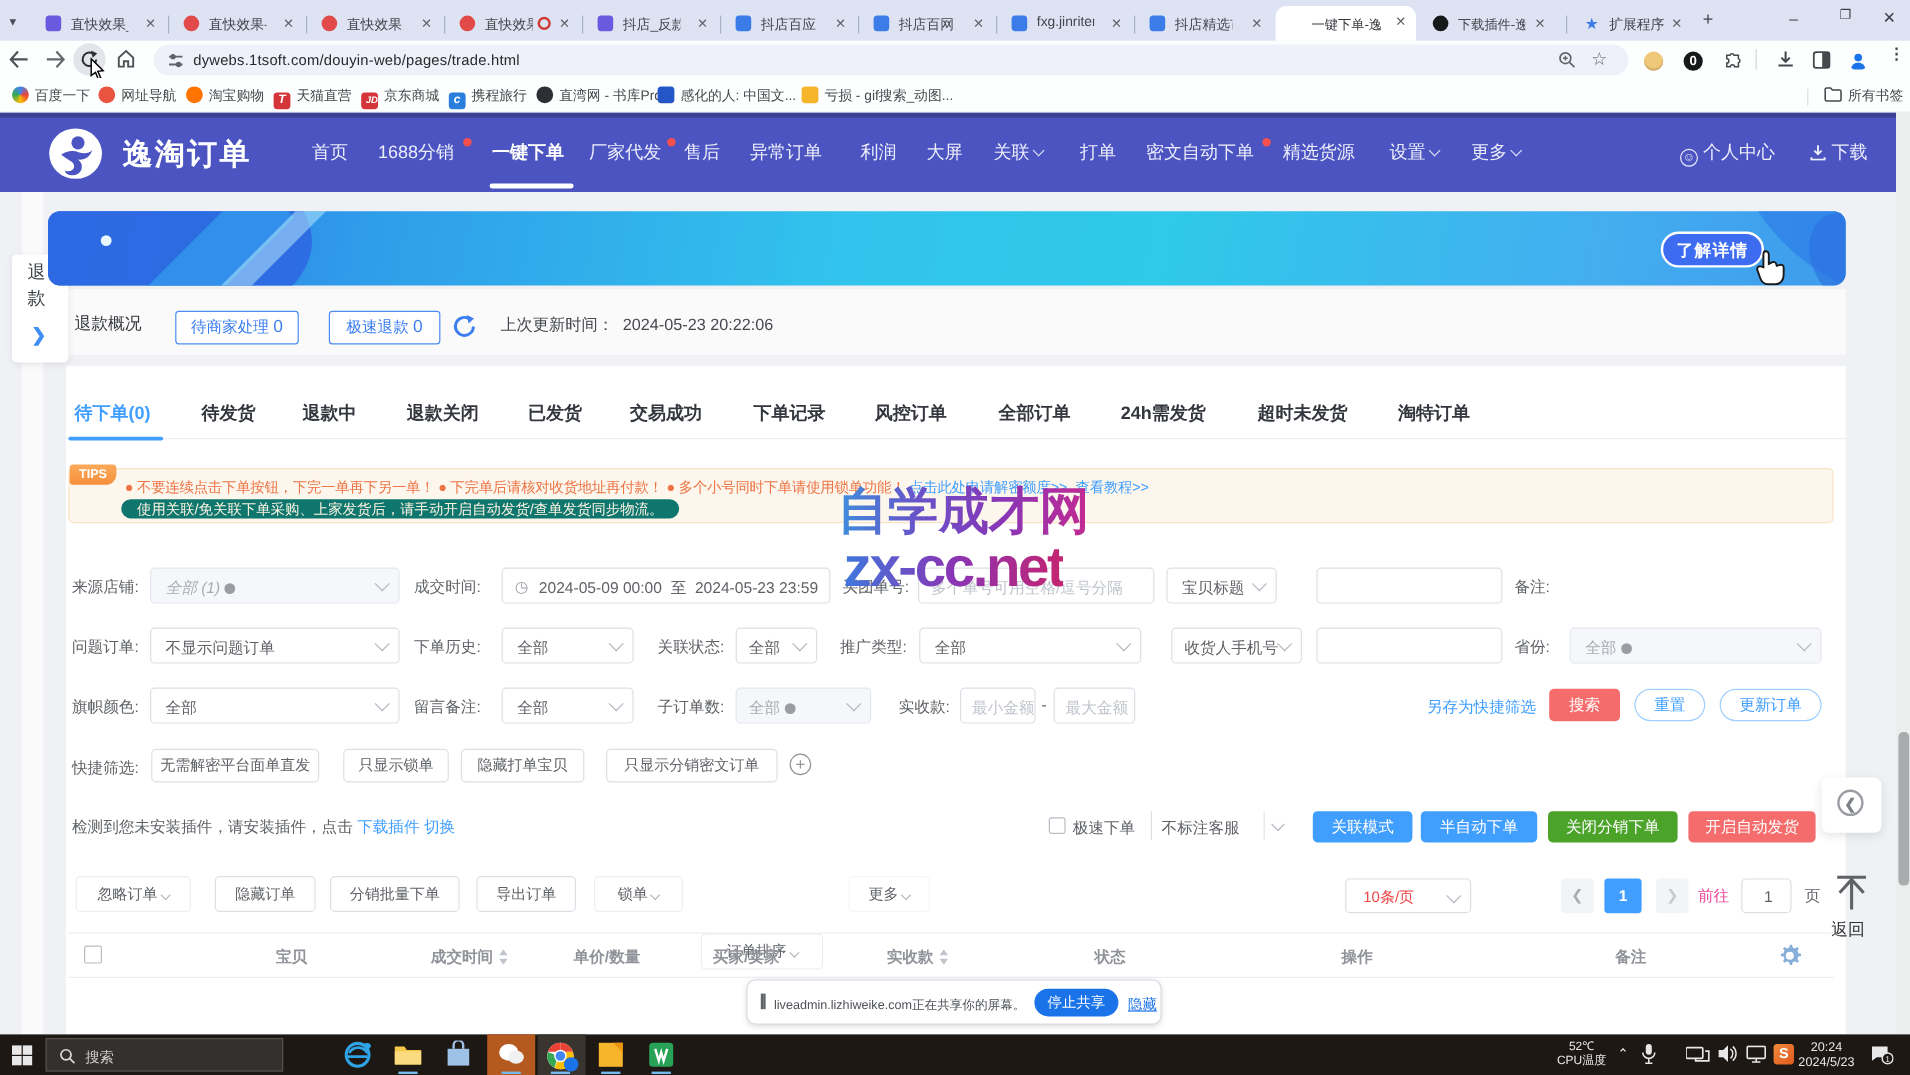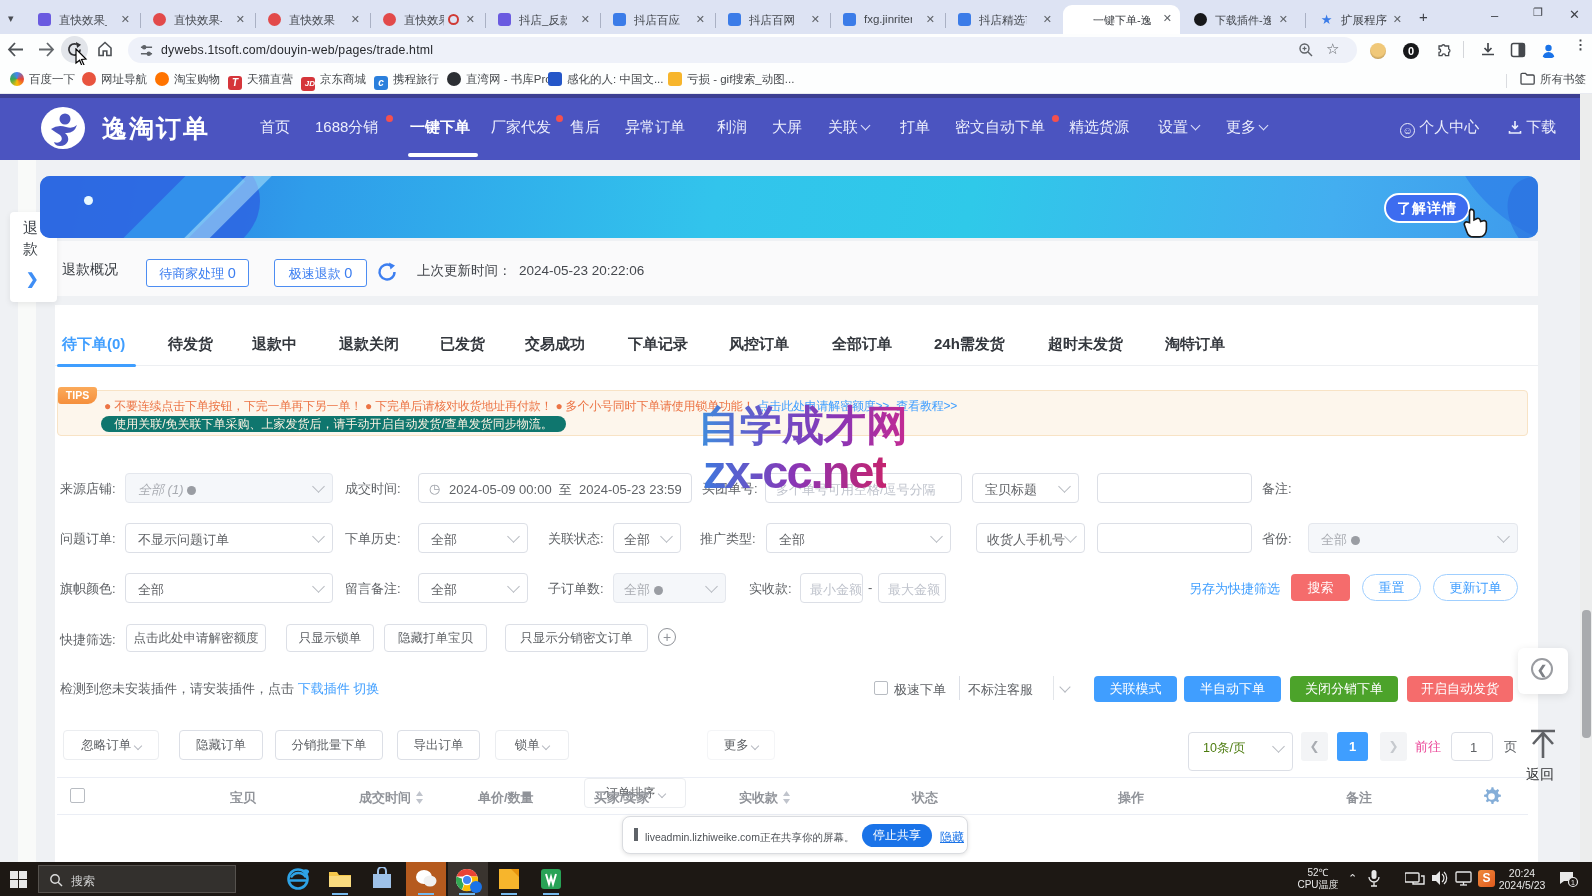--- a/index.html
+++ b/index.html
@@ -314,21 +314,21 @@
       </div>
     <div class="flabel" style="left:290px;top:175px;">成交时间:</div>
     <div class="fbox" style="left:363px;top:168px;width:274px;">
         <span style="position:absolute;left:10px;top:7px;color:#9fa3aa;">◷</span>
         <span style="position:absolute;left:30px;top:7px;color:#5f6266;">2024-05-09 00:00 &nbsp;至&nbsp; 2024-05-23 23:59</span>
       </div>
     <div class="flabel" style="left:647px;top:175px;">买团单号:</div>
     <div class="fbox" style="left:710px;top:168px;width:197px;">
         <span class="phold" style="position:absolute;left:10px;top:7px;">多个单号可用空格/逗号分隔</span>
       </div>
-    <div class="fbox" style="left:917px;top:168px;width:107px;">
+    <div class="fbox" style="left:917px;top:168px;width:92px;">
         <span style="position:absolute;left:12px;top:7px;">宝贝标题</span>
         <span class="chev chevron"></span>
       </div>
     <div class="fbox" style="left:1042px;top:168px;width:155px;"></div>
     <div class="flabel" style="left:1207px;top:175px;">备注:</div>
 
     <div class="flabel" style="left:5px;top:225px;">问题订单:</div>
     <div class="fbox" style="left:70px;top:218px;width:208px;">
         <span style="position:absolute;left:12px;top:7px;">不显示问题订单</span>
         <span class="chev chevron"></span>
@@ -381,21 +381,21 @@
     <div class="flabel" style="left:813px;top:275px;">-</div>
     <div class="fbox" style="left:823px;top:268px;width:68px;">
         <span class="phold" style="position:absolute;left:9px;top:7px;">最大金额</span>
       </div>
     <div class="abs" style="left:1134px;top:275px;font-size:13px;color:#3f9eff;">另存为快捷筛选</div>
     <div class="redbtn" style="left:1236px;top:269px;width:59px;height:27px;line-height:27px;">搜索</div>
     <div class="outbtn" style="left:1307px;top:269px;width:59px;height:27px;line-height:25px;">重置</div>
     <div class="outbtn" style="left:1378px;top:269px;width:85px;height:27px;line-height:25px;">更新订单</div>
 
     <div class="flabel" style="left:5px;top:326px;">快捷筛选:</div>
-    <div class="whtbtn" style="left:71px;top:319px;width:140px;height:28px;line-height:26px;">点击此处申请解密额度</div>
+    <div class="whtbtn" style="left:71px;top:319px;width:140px;height:28px;line-height:26px;">无需解密平台面单直发</div>
     <div class="whtbtn" style="left:231px;top:319px;width:88px;height:28px;line-height:26px;">只显示锁单</div>
     <div class="whtbtn" style="left:329px;top:319px;width:103px;height:28px;line-height:26px;">隐藏打单宝贝</div>
     <div class="whtbtn" style="left:450px;top:319px;width:143px;height:28px;line-height:26px;">只显示分销密文订单</div>
     <div class="abs" style="left:603px;top:323px;width:18px;height:18px;border:1px solid #909399;border-radius:50%;color:#909399;font-size:14px;text-align:center;line-height:16px;">+</div>
 
     <div class="abs" style="left:5px;top:375px;font-size:13px;color:#5f6266;">检测到您未安装插件，请安装插件，点击 <span style="color:#3f9eff;">下载插件 切换</span></div>
 
     <div class="abs" style="left:819px;top:376px;width:14px;height:14px;border:1px solid #b8bcc2;border-radius:2px;background:#fff;"></div>
     <div class="abs" style="left:839px;top:376px;font-size:13px;color:#5f6266;">极速下单</div>
     <div class="abs" style="left:904px;top:371px;width:1px;height:24px;background:#dcdfe6;"></div>
@@ -407,21 +407,21 @@
     <div class="redbtn" style="left:1352px;top:371px;width:106px;height:26px;line-height:26px;">开启自动发货</div>
 
     <div class="whtbtn" style="left:8px;top:425px;width:96px;height:30px;line-height:28px;border-color:#ebedf0;">忽略订单 <span class="chevron" style="width:6px;height:6px;"></span></div>
     <div class="whtbtn" style="left:124px;top:425px;width:84px;height:30px;line-height:28px;">隐藏订单</div>
     <div class="whtbtn" style="left:220px;top:425px;width:108px;height:30px;line-height:28px;">分销批量下单</div>
     <div class="whtbtn" style="left:342px;top:425px;width:83px;height:30px;line-height:28px;">导出订单</div>
     <div class="whtbtn" style="left:440px;top:425px;width:74px;height:30px;line-height:28px;border-color:#ebedf0;">锁单 <span class="chevron" style="width:6px;height:6px;"></span></div>
     <div class="whtbtn" style="left:529px;top:425px;width:102px;height:30px;line-height:28px;border-color:#ebedf0;margin-top:48px;">订单排序 <span class="chevron" style="width:6px;height:6px;"></span></div>
     <div class="whtbtn" style="left:652px;top:425px;width:68px;height:30px;line-height:28px;border-color:#f4f5f7;">更多 <span class="chevron" style="width:6px;height:6px;"></span></div>
 
-    <div class="fbox" style="left:1133px;top:427px;width:105px;height:39px;color:#4d7c0f;">
+    <div class="fbox" style="left:1066px;top:427px;width:105px;height:29px;color:#ef4444;">
         <span style="position:absolute;left:14px;top:7px;font-size:12.5px;">10条/页</span>
         <span class="chev chevron" style="top:9px;"></span>
       </div>
     <div class="abs" style="left:1246px;top:427px;width:27px;height:29px;background:#f3f4f6;border-radius:3px;color:#a9acb2;text-align:center;line-height:29px;font-size:12px;">❮</div>
     <div class="abs" style="left:1282px;top:427px;width:31px;height:29px;background:#3f9eff;border-radius:3px;color:#fff;text-align:center;line-height:29px;font-size:13px;font-weight:bold;">1</div>
     <div class="abs" style="left:1325px;top:427px;width:27px;height:29px;background:#f3f4f6;border-radius:3px;color:#c6c9ce;text-align:center;line-height:29px;font-size:12px;">❯</div>
     <div class="abs" style="left:1360px;top:433px;font-size:13px;color:#ec4899;">前往</div>
     <div class="fbox" style="left:1396px;top:427px;width:42px;height:29px;">
         <span style="position:absolute;left:18px;top:7px;color:#5f6266;">1</span>
       </div>

